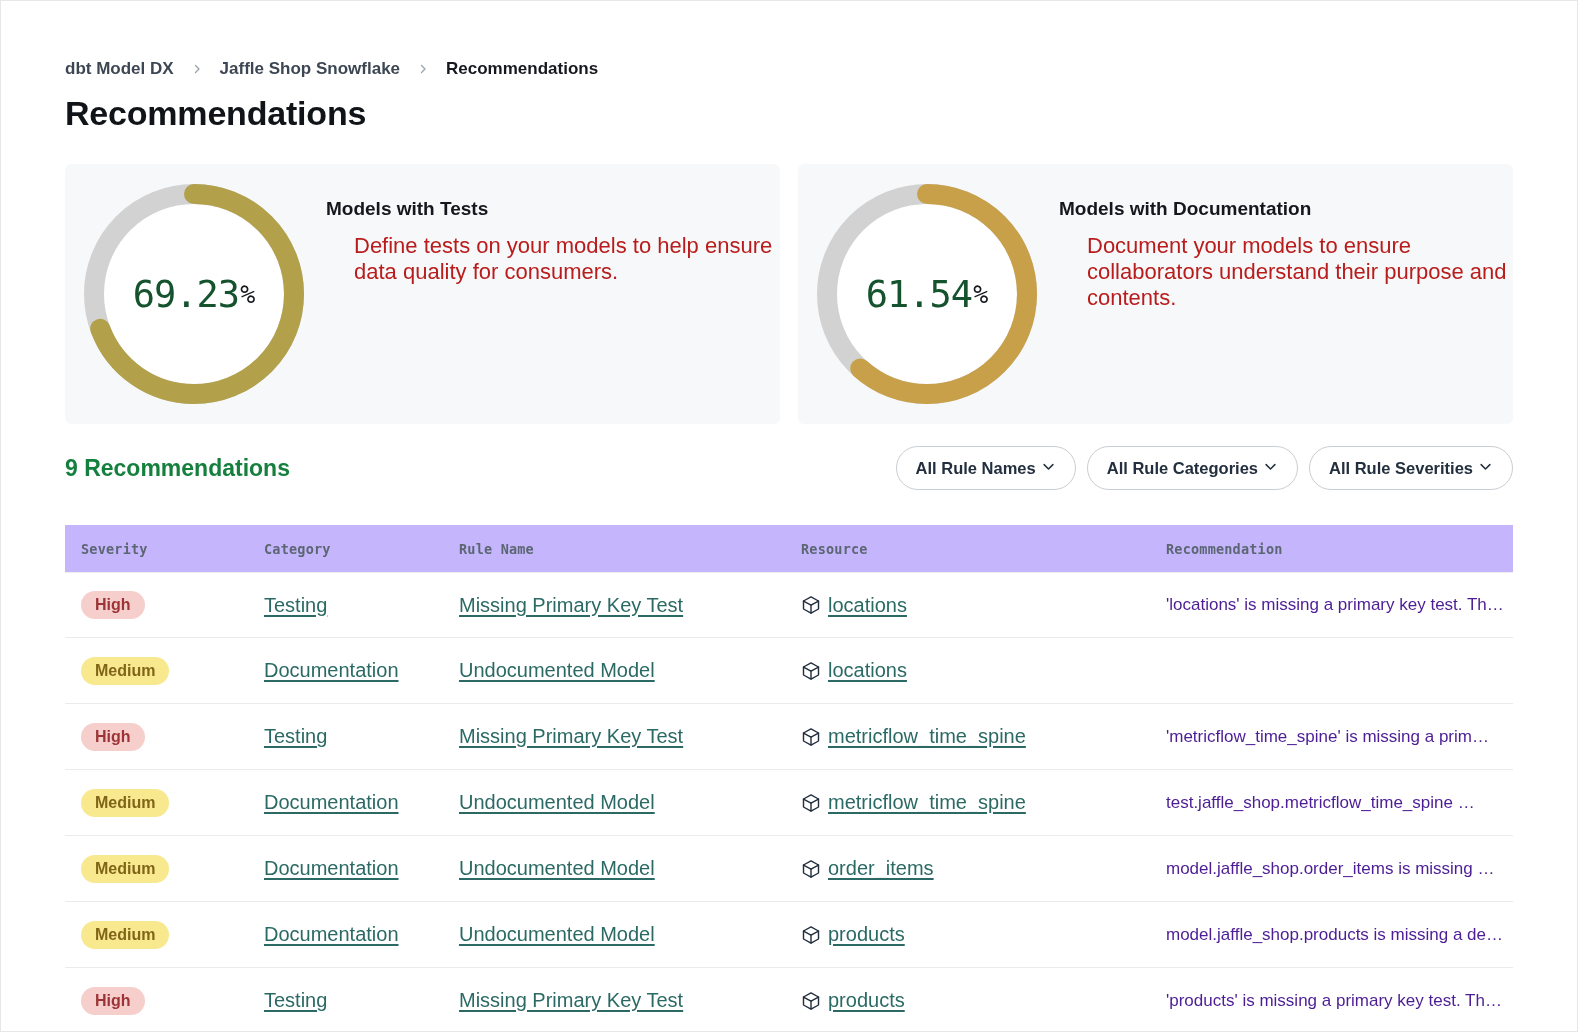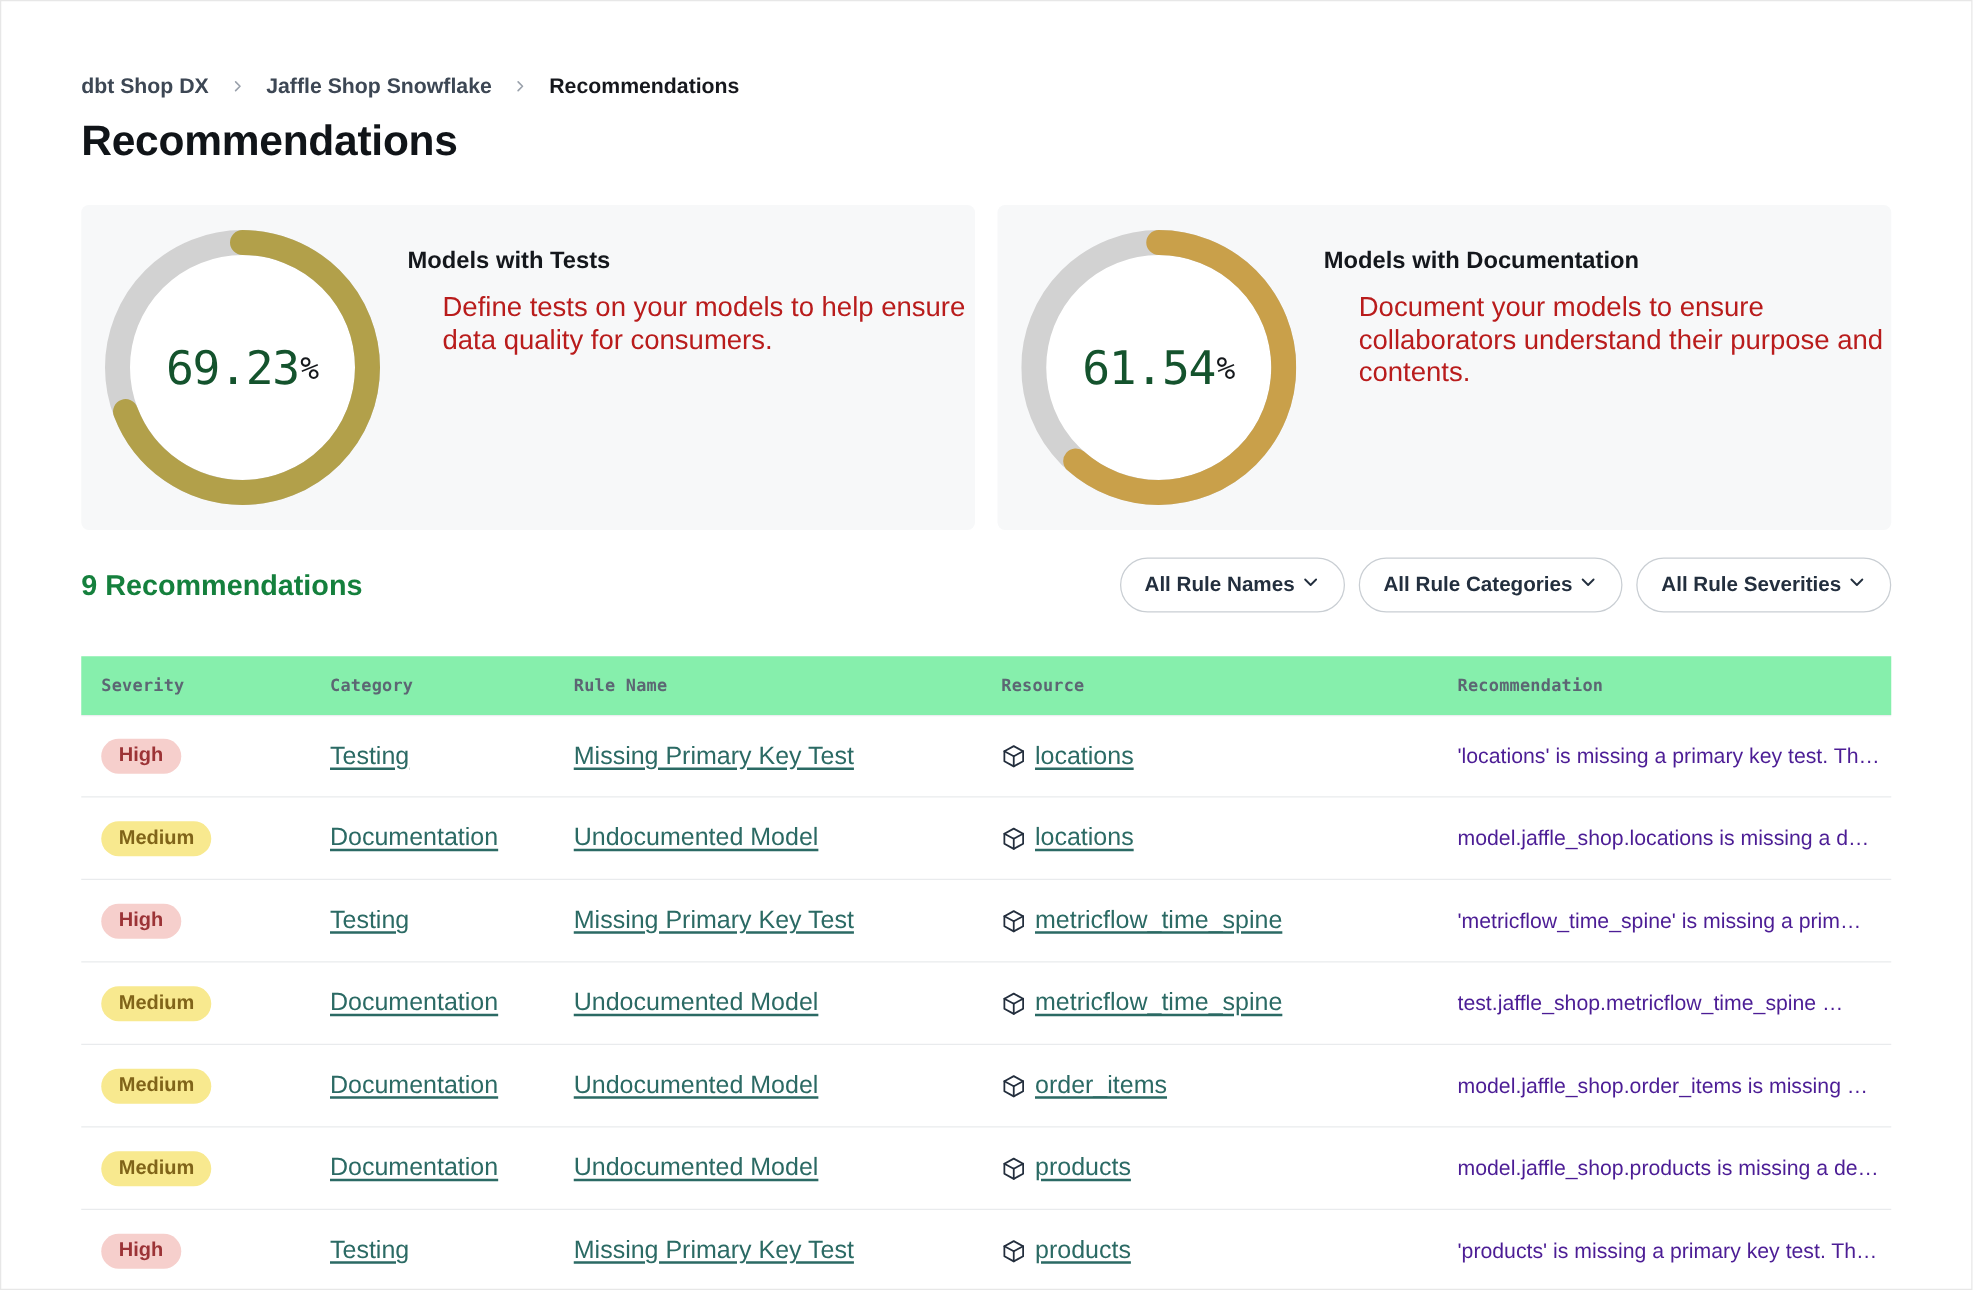--- a/index.html
+++ b/index.html
@@ -33,39 +33,39 @@
   .list-header { display:flex; align-items:center; justify-content:space-between; margin-top:22px; }
   .list-title { font-size:23px; font-weight:700; color:#15803d; }
   .filters { display:flex; gap:11px; }
   .filter-btn { display:flex; align-items:center; gap:5px; height:44px; padding:0 19px; background:#fff;
                 border:1px solid #c9ced3; border-radius:22px; font-size:16.5px; font-weight:600; color:#232f3e;
                 font-family:"Liberation Sans", sans-serif; cursor:pointer; }
 
   
   .table { margin-top:35px; }
   .tgrid { display:grid; grid-template-columns:199px 195px 342px 365px 1fr; align-items:center; }
-  .thead { background:#86efac; height:47px; }
+  .thead { background:#c4b5fd; height:47px; }
   .th { font-family:"DejaVu Sans Mono", monospace; font-size:13.5px; font-weight:700; color:#5c6673; letter-spacing:0.2px; }
   .th:first-child, .cell-sev { padding-left:16px; }
   .trow { height:66px; border-bottom:1px solid #e9ebed; }
   .trow:first-of-type { border-top:1px solid #eceef0; }
   .badge { display:inline-block; padding:5px 14px; border-radius:999px; font-size:16px; font-weight:700; }
   a.cell-link { color:var(--link,#2b6a64); font-size:20px; text-decoration:underline; text-underline-offset:3px; cursor:pointer; }
   .cell-res { display:flex; align-items:center; gap:7px; }
   .cube { flex:0 0 auto; display:flex; }
   .cell-rec { font-size:17px; color:#4c1d95; white-space:nowrap; overflow:hidden; }
 </style>
 </head>
 <body>
 
 <div class="frame">
   <div class="content">
 
     <nav class="breadcrumb">
-      <span class="crumb">dbt Shop DX</span>
+      <span class="crumb">dbt Model DX</span>
       <span class="crumb-sep">
         <svg width="12" height="12" viewBox="0 0 24 24" fill="none" stroke="#9aa1ab" stroke-width="2.6" stroke-linecap="round" stroke-linejoin="round">
             <polyline points="9 5 16 12 9 19"></polyline>
           </svg>
       </span>
       <span class="crumb">Jaffle Shop Snowflake</span>
       <span class="crumb-sep">
         <svg width="12" height="12" viewBox="0 0 24 24" fill="none" stroke="#9aa1ab" stroke-width="2.6" stroke-linecap="round" stroke-linejoin="round">
             <polyline points="9 5 16 12 9 19"></polyline>
           </svg>
@@ -168,21 +168,20 @@
     <span class="cell-res">
       <span class="cube">
         <svg width="20" height="20" viewBox="0 0 24 24" fill="none" stroke="#232e3d" stroke-width="1.7" stroke-linejoin="round" stroke-linecap="round">
           <path d="M12 2.3 L21 7.2 V16.8 L12 21.7 L3 16.8 V7.2 Z"></path>
           <path d="M3 7.2 L12 12 L21 7.2"></path>
           <path d="M12 12 V21.7"></path>
         </svg>
       </span>
       <a class="cell-link">locations</a>
     </span>
-    <span class="cell-rec">model.jaffle_shop.locations is missing a d…</span>
   </div>
 
   <div class="tgrid trow">
     <span class="cell-sev"><span class="badge" style="background: rgb(246, 207, 204); color: rgb(156, 51, 54);">High</span></span>
     <span><a class="cell-link">Testing</a></span>
     <span><a class="cell-link">Missing Primary Key Test</a></span>
     <span class="cell-res">
       <span class="cube">
         <svg width="20" height="20" viewBox="0 0 24 24" fill="none" stroke="#232e3d" stroke-width="1.7" stroke-linejoin="round" stroke-linecap="round">
           <path d="M12 2.3 L21 7.2 V16.8 L12 21.7 L3 16.8 V7.2 Z"></path>

